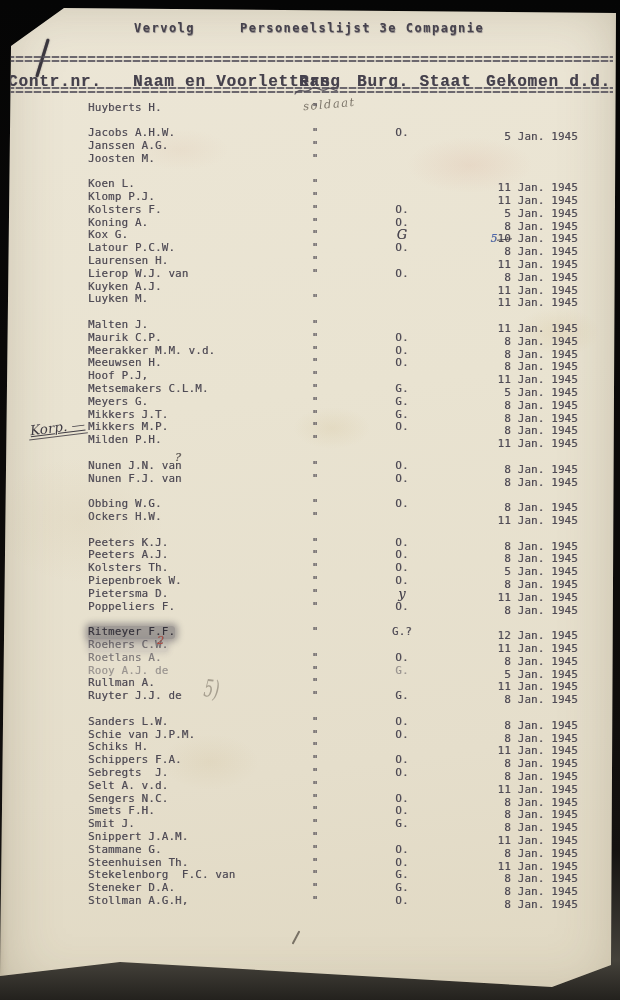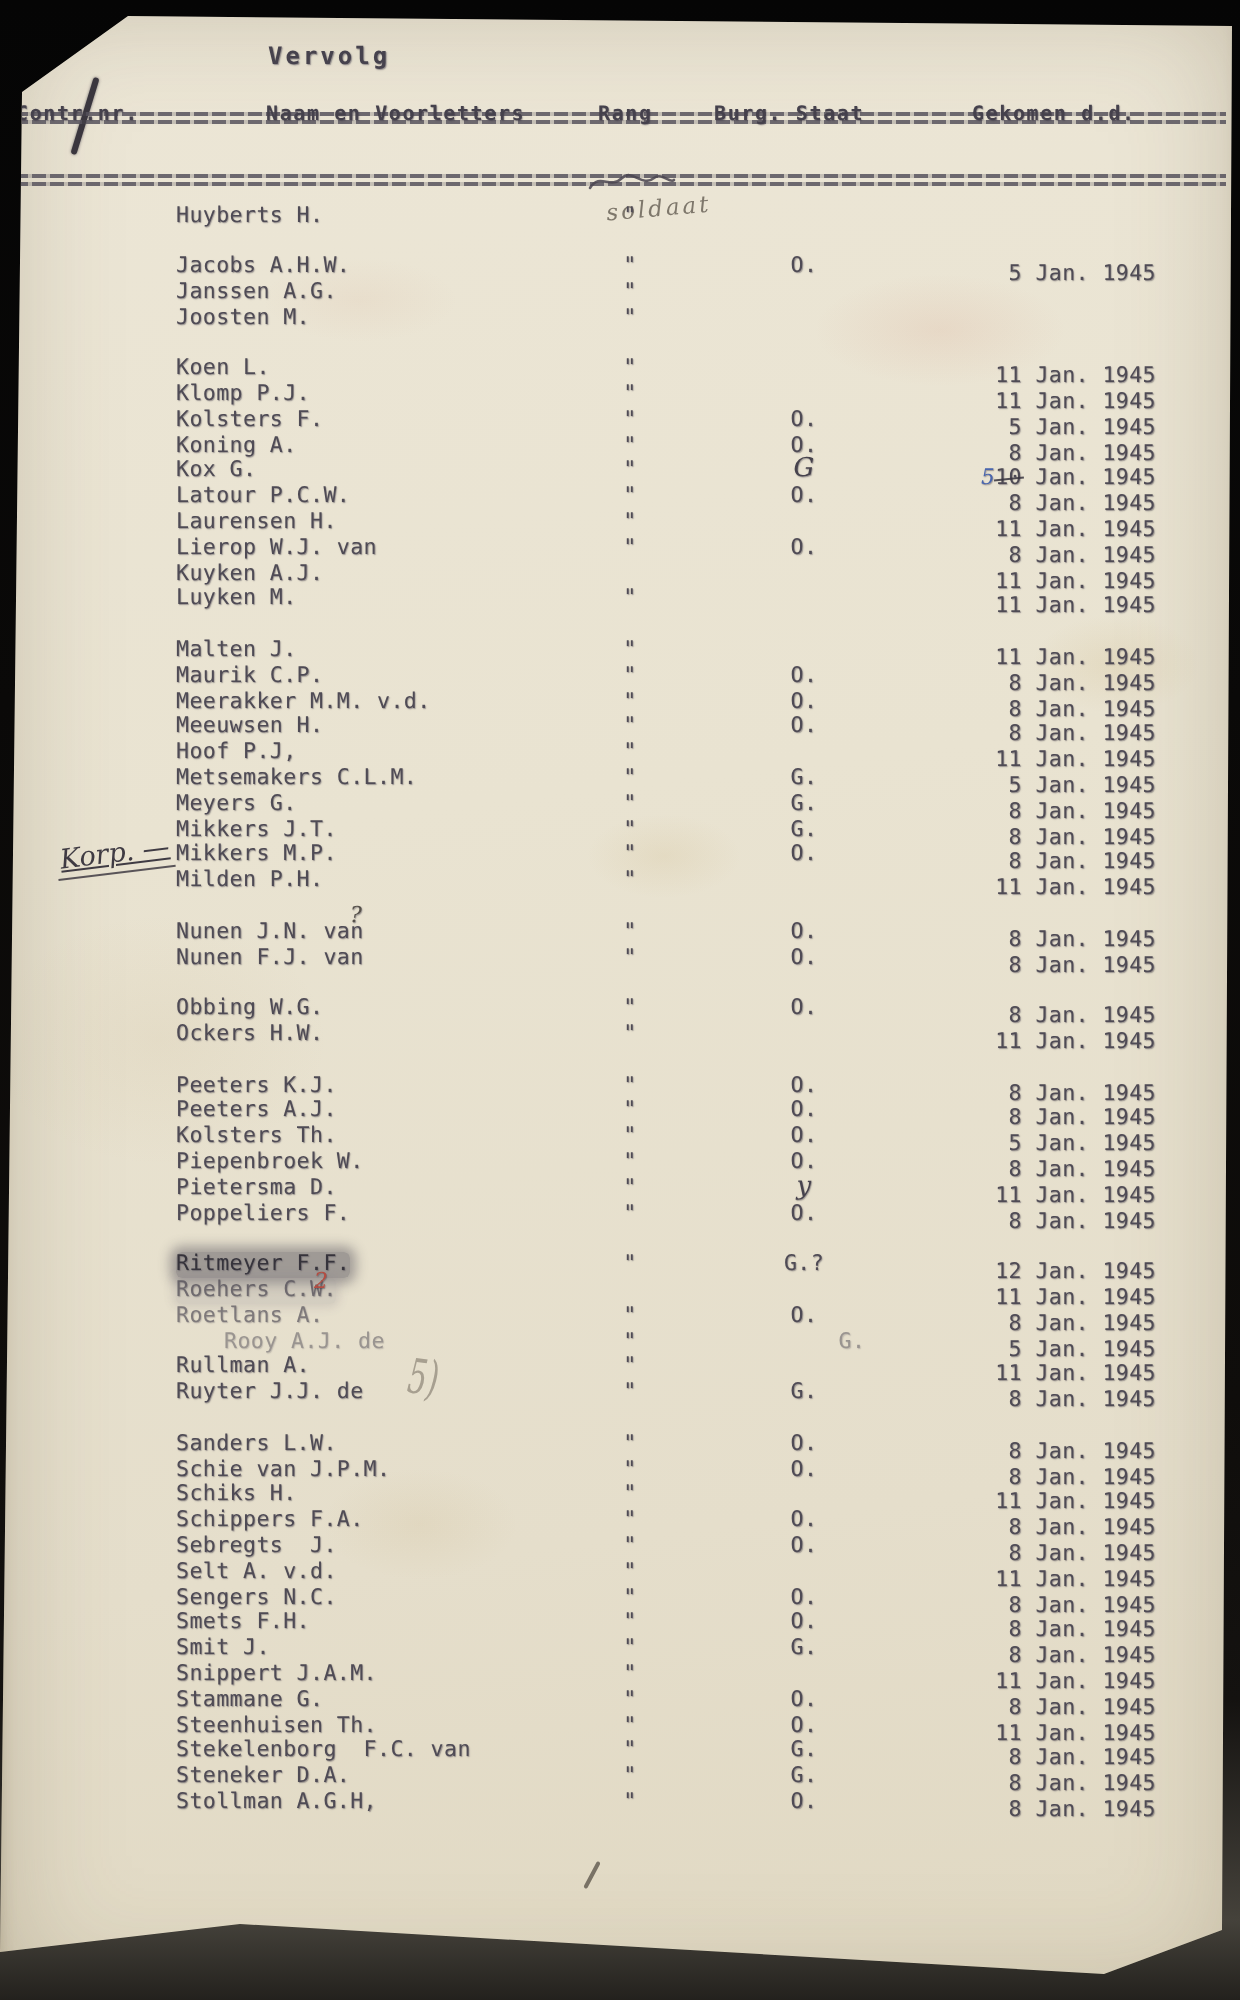--- a/index.html
+++ b/index.html
@@ -28,36 +28,36 @@
   .rule{position:absolute;left:7px;right:7px;height:6px;}
   .rule::before,.rule::after{
     content:"";position:absolute;left:0;right:0;height:1.7px;
     background:repeating-linear-gradient(90deg,#56525c 0 7px, rgba(86,82,92,.3) 7px 9px);
     opacity:.85;
   }
   .rule::before{top:0;}
   .rule::after{top:4px;}
   .rule-1{top:56px;}
   .rule-2{top:87px;}
-  .col-head{position:absolute;top:52px;font-size:10px;font-weight:bold;letter-spacing:.8px;color:#45414c;text-shadow:.4px .4px .6px rgba(66,60,74,.5);}
+  .col-head{position:absolute;top:73px;font-size:16px;font-weight:bold;letter-spacing:.8px;color:#45414c;text-shadow:.4px .4px .6px rgba(66,60,74,.5);font-family:Liberation Mono, monospace;}
   .h-contr{left:8px;}
   .h-naam{left:133px;}
   .h-rang{left:299px;}
   .h-burg{left:357px;}
   .h-gekomen{left:486px;}
 
   #rows{position:absolute;top:101.5px;left:0;right:0;font-size:10.8px;letter-spacing:.2px;}
   .group + .group{margin-top:12.8px;}
   .row{position:relative;height:12.8px;line-height:12.8px;}
   .c-name{position:absolute;left:88px;top:0;white-space:pre;}
   .c-rang{position:absolute;left:306px;top:0;width:18px;text-align:center;}
   .c-burg{position:absolute;left:388px;top:0;width:28px;text-align:center;}
   .c-date{position:absolute;left:468px;top:4px;width:110px;text-align:right;white-space:pre;}
 
-  .faded{opacity:.5;margin-left:24px;}
+  .faded{opacity:.5;}
   .semi-faded{opacity:.68;}
   .smudge-dark{background:rgba(88,84,94,.5);box-shadow:0 0 6px 3px rgba(88,84,94,.48);border-radius:3px;color:rgba(50,47,56,.95);text-align:right;}
   .smudge-light{background:rgba(130,124,134,.24);box-shadow:0 0 5px 2px rgba(130,124,134,.26);border-radius:3px;opacity:.78;}
 
   .struck{position:relative;}
   .struck::after{content:"";position:absolute;left:-2px;right:-2px;top:52%;height:1.5px;background:rgba(58,54,64,.9);transform:rotate(-3deg);}
   .struck-pen{position:relative;}
   .struck-pen::after{content:"";position:absolute;left:-1px;right:-1px;top:48%;height:1.4px;background:rgba(55,52,62,.85);transform:rotate(-6deg);}
 
   .hand{font-family:"DejaVu Serif", serif;font-style:italic;}
@@ -72,20 +72,21 @@
   .pen-slash{position:absolute;left:41px;top:38px;width:3px;height:40px;background:#3a363e;transform:rotate(17deg);border-radius:2px;box-shadow:0 0 1.5px rgba(58,54,62,.7);}
   .pen-slash-bottom{position:absolute;left:295px;top:930px;width:2px;height:15px;background:#5f584e;transform:rotate(28deg);opacity:.8;border-radius:1px;}
   .scribble{position:absolute;left:294px;top:85px;opacity:.85;}
 </style>
 </head>
 <body>
 
 <div class="paper">
 
   <div class="title title-left ink">Vervolg</div>
+  <div class="title title-right ink">Personeelslijst 3e Compagnie</div>
 
   <div class="pen-slash"></div>
 
   <div class="rule rule-1"></div>
 
   <div class="col-head h-contr">Contr.nr.</div>
   <div class="col-head h-naam">Naam en Voorletters</div>
   <div class="col-head h-rang">Rang</div>
   <div class="col-head h-burg">Burg. Staat</div>
   <div class="col-head h-gekomen">Gekomen d.d.</div>

